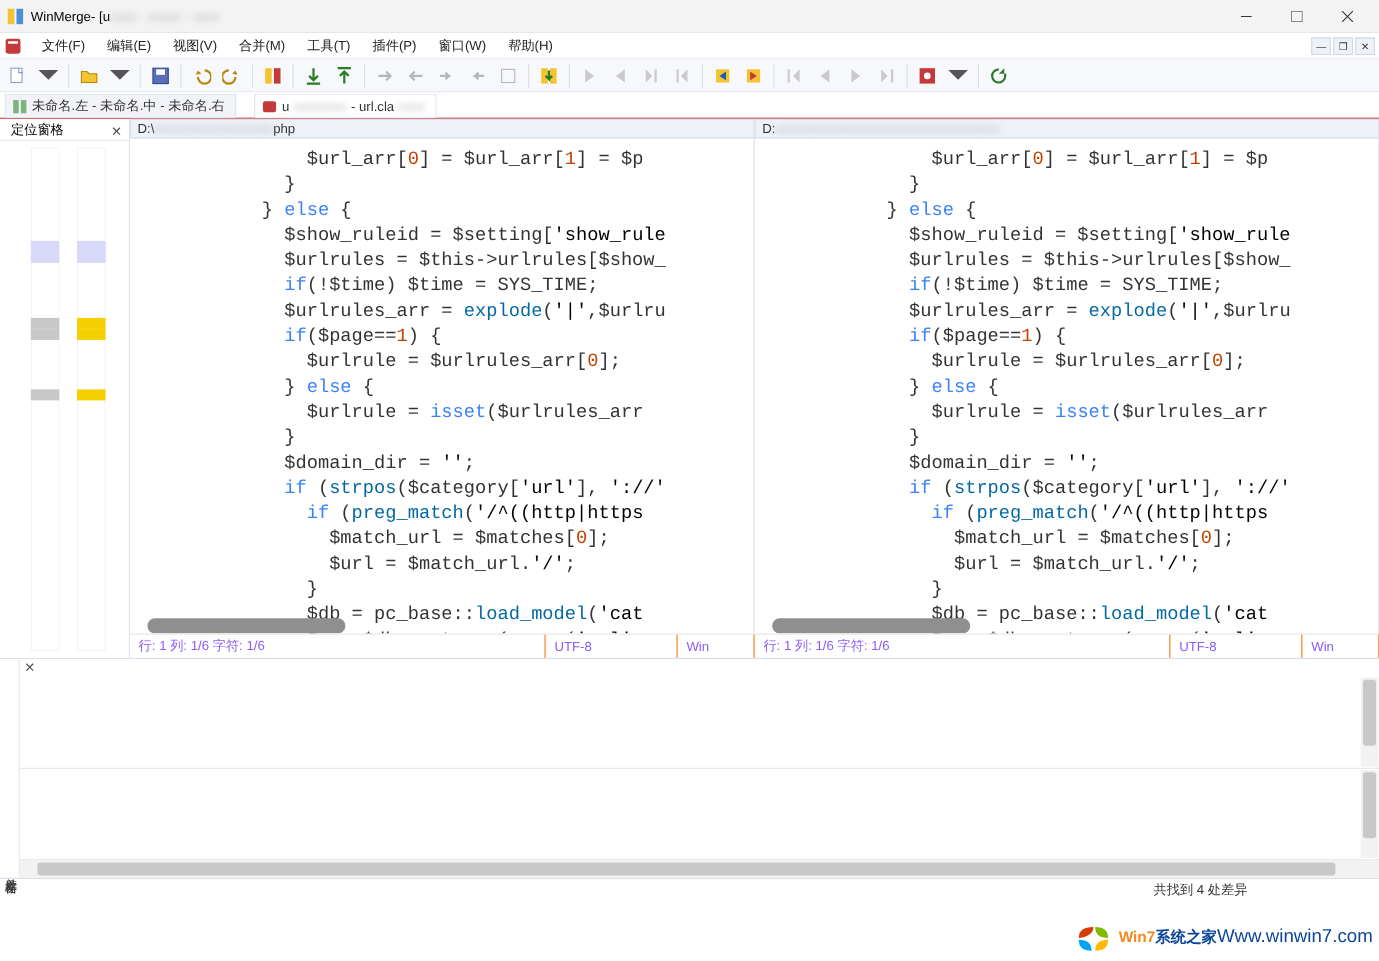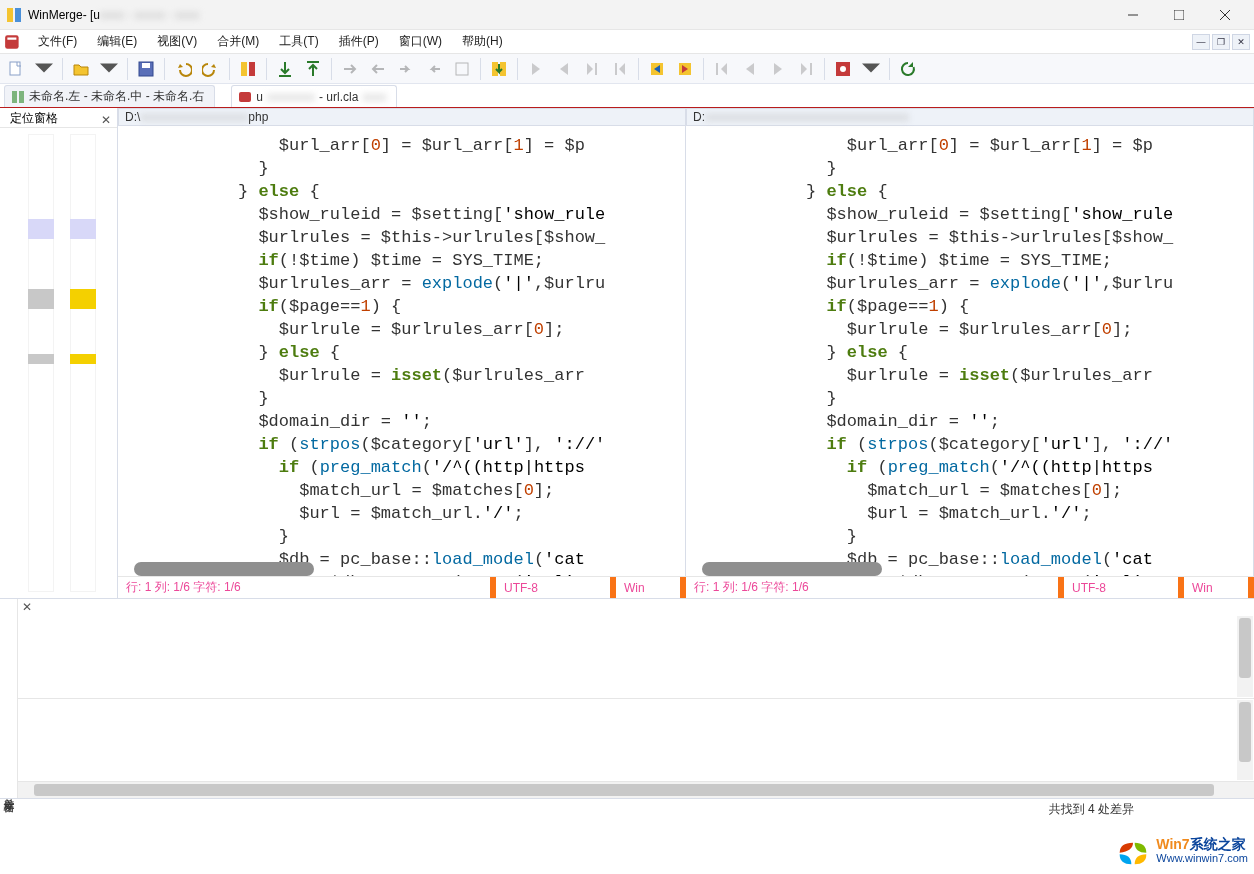--- a/index.html
+++ b/index.html
@@ -28,47 +28,47 @@
   .loc-col { position: absolute; top: 6px; bottom: 6px; width: 26px; background: #fff; box-shadow: 0 0 0 1px #f3f3f3 inset; }
   .loc-col.left { left: 28px; }
   .loc-col.right { left: 70px; }
   .loc-marker { position: absolute; left: 0; right: 0; height: 10px; }
   .compare-wrap { flex: 1; display: flex; flex-direction: column; }
   .path-row { height: 18px; display: flex; }
   .path-cell { flex: 1; background: #eef2f8; border: 1px solid #d8dde8; padding: 0 6px; display: flex; align-items: center; color: #333; font-size: 12px; }
   .code-row { flex: 1; display: flex; overflow: hidden; }
   .code-pane { flex: 1; border-right: 1px solid #d8dde8; position: relative; overflow: hidden; }
   .code { font-family: Consolas, 'Courier New', monospace; font-size: 17px; line-height: 23px; white-space: pre; padding: 8px 0 8px 120px; color: #333; }
-  .kw { color: #4d7c0f; font-weight: bold; }
+  .kw { color: #3b82f6; font-weight: normal; }
   .fn { color: #0369a1; }
   .num { color: #c04000; }
   .str { color: #000000; }
   .hscroll { position: absolute; bottom: 0; left: 16px; width: 180px; height: 14px; background: #8f8f8f; border-radius: 7px; }
   .status-row { height: 22px; display: flex; border-top: 1px solid #e6e6e6; }
   .status-cell { flex: 1; display: flex; }
-  .stat { padding: 2px 8px; border-right: 6px solid #f97316; color: #ec4899; display: flex; align-items: center; }
+  .stat { padding: 2px 8px; border-right: 1px solid #f97316; color: #8b5cf6; display: flex; align-items: center; }
   .stat.grow { flex: 1; }
   .diff-pane-wrap { display: flex; height: 200px; border-top: 1px solid #d8dde8; }
   .diff-tab-vert { width: 18px; display: flex; align-items: flex-end; justify-content: center; border-right: 1px solid #e6e6e6; }
   .vlabel { writing-mode: vertical-rl; text-orientation: upright; font-size: 11px; color: #333; padding: 4px 0; letter-spacing: 1px; }
   .diff-body { flex: 1; display: flex; flex-direction: column; position: relative; }
   .diff-close { height: 16px; display: flex; align-items: center; padding-left: 2px; }
   .diff-area { flex: 1; display: flex; flex-direction: column; }
   .diff-half { flex: 1; border-bottom: 1px solid #e6e6e6; position: relative; }
   .vscroll-ind { position: absolute; right: 1px; top: 1px; bottom: 1px; width: 16px; background: #f2f2f2; }
   .vscroll-thumb { position: absolute; left: 2px; right: 2px; top: 2px; height: 60px; background: #c8c8c8; border-radius: 3px; }
   .hscrollbar-bottom { height: 16px; background: #f2f2f2; position: relative; }
   .hscrollbar-thumb { position: absolute; left: 16px; top: 2px; height: 12px; width: 1180px; background: #c8c8c8; border-radius: 3px; }
   .bottom-status { height: 22px; border-top: 1px solid #d8dde8; display: flex; align-items: center; justify-content: flex-end; padding-right: 120px; color: #333; background: #fff; }
   .watermark { position: absolute; right: 6px; bottom: 8px; display: flex; align-items: center; gap: 6px; font-family: Arial, sans-serif; }
   .wm-logo { width: 34px; height: 30px; }
-  .wm-text { display: flex; flex-direction: column; line-height: 14px; }
+  .wm-text { display: flex; flex-direction: row; line-height: 14px; }
   .wm-big { font-size: 14px; font-weight: bold; color: #0b459c; }
   .wm-big .orange { color: #f08a1d; }
-  .wm-url { font-size: 11px; color: #0b459c; }
+  .wm-url { font-size: 17px; color: #0b459c; }
   .blur { filter: blur(3px); color: #bbb; }
 </style>
 </head>
 <body>
 
 <div class="titlebar">
   <svg class="app-icon" viewBox="0 0 16 16">
       <rect x="1" y="1" width="6" height="14" fill="#f4c430"></rect>
       <rect x="9" y="1" width="6" height="14" fill="#4a90d9"></rect>
     </svg>

